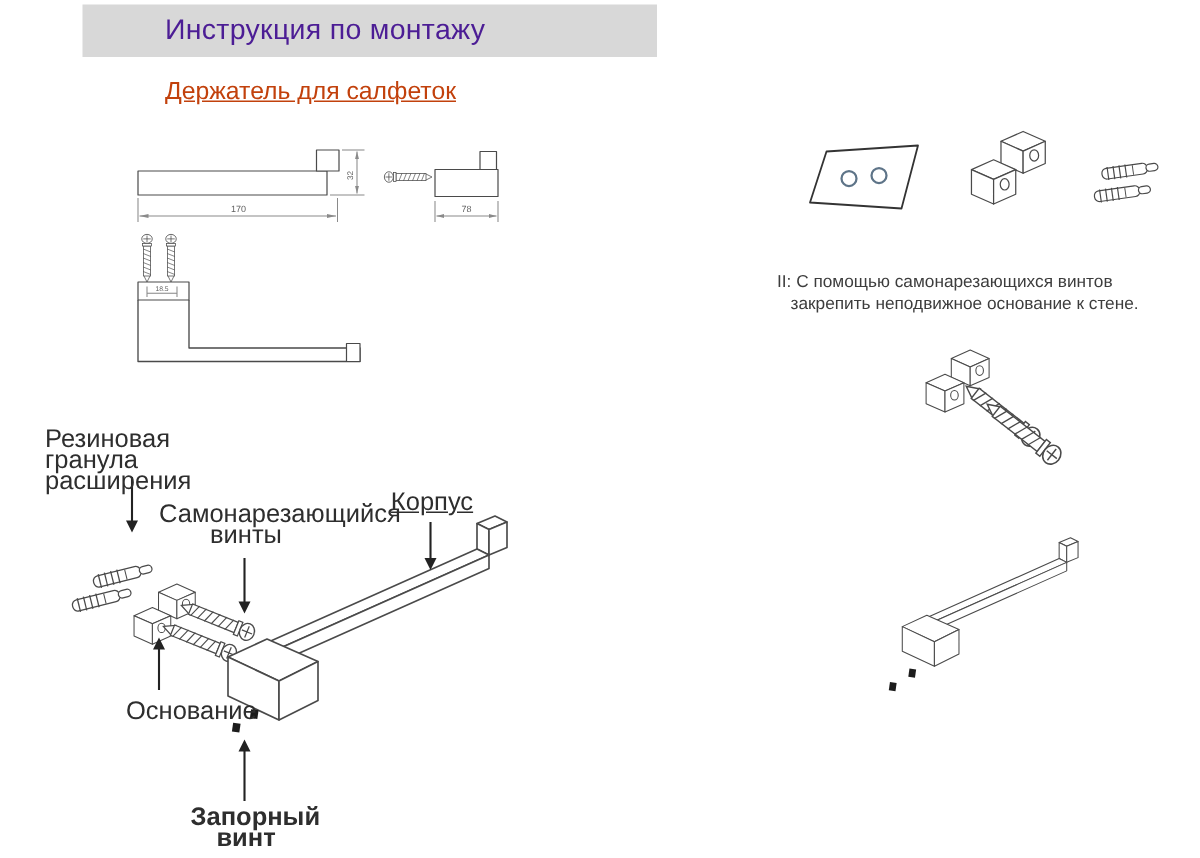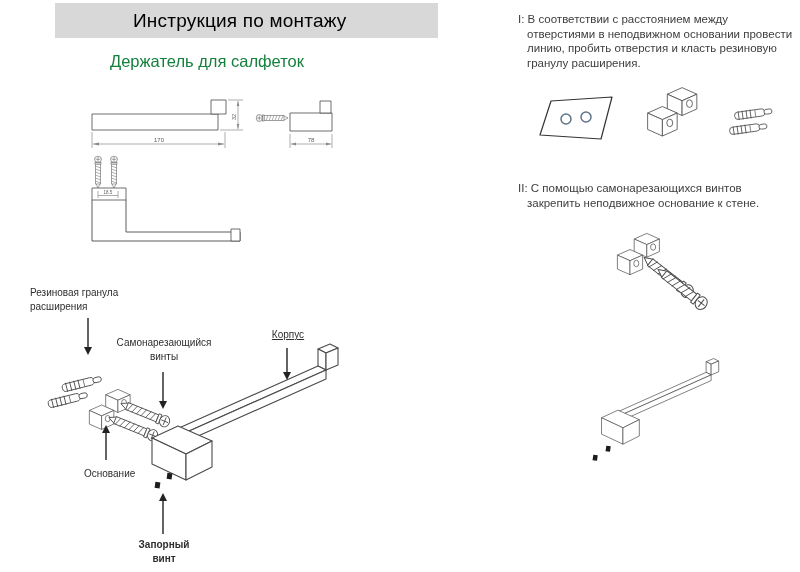--- a/index.html
+++ b/index.html
@@ -3,26 +3,26 @@
 <meta charset="utf-8">
 <style>
   :root{
     --band:#d8d8d8; --ink:#3b3b3b; --line:#4a4a4a; --dim:#6a6a6a; --hole:#5e7488;
   }
   *{box-sizing:border-box;}
   html,body{margin:0;padding:0;}
   body{width:800px;height:572px;background:#ffffff;font-family:"Liberation Sans",sans-serif;color:var(--ink);}
   .page{position:relative;width:800px;height:572px;overflow:hidden;background:#fff;}
   .band{position:absolute;left:55px;top:3px;width:383px;height:35px;background:var(--band);display:flex;align-items:center;}
-  .band .title{padding-left:78px;font-size:19px;color:#000000;letter-spacing:.2px;}
-  .subtitle{position:absolute;left:110px;top:52px;font-size:16.5px;color:#15803d;}
+  .band .title{padding-left:55px;font-size:19px;color:#4c1d95;letter-spacing:.2px;}
+  .subtitle{position:absolute;left:110px;top:52px;font-size:16.5px;color:#c2410c;text-decoration:underline;}
   svg{position:absolute;overflow:visible;}
   .tech-svg{left:0;top:90px;}
   .exploded-svg{left:0;top:280px;}
-  .lbl{position:absolute;font-size:10px;line-height:14px;color:#2e2e2e;}
+  .lbl{position:absolute;font-size:17px;line-height:14px;color:#2e2e2e;}
   .lbl.center{text-align:center;}
   .steps-text{position:absolute;left:518px;width:278px;font-size:11.5px;line-height:14.6px;color:#3d3d3d;}
   .steps-text p{margin:0;padding-left:9px;text-indent:-9px;}
   .dimtxt{font-size:6px;fill:#5f5f5f;font-family:"Liberation Sans",sans-serif;}
   .dimtxt.tiny{font-size:4.5px;}
   .part{fill:#ffffff;stroke:var(--line);stroke-width:1;stroke-linejoin:round;}
   .thin{stroke-width:.8;}
   .dimline{stroke:#8a8a8a;stroke-width:.7;fill:none;}
   .arrow{stroke:#222;stroke-width:1.4;fill:none;}
   .ahead{fill:#222;stroke:none;}
@@ -163,23 +163,20 @@
       <polygon points="159,501 167,501 163,493" class="ahead"></polygon>
     </g>
   </svg>
 
   <div class="lbl" style="left:30px;top:286px;width:114px;">Резиновая гранула расширения</div>
   <div class="lbl center" style="left:106px;top:336px;width:116px;">Самонарезающийся винты</div>
   <div class="lbl center" style="left:259px;top:328px;width:58px;text-decoration:underline;">Корпус</div>
   <div class="lbl" style="left:60px;top:467px;width:80px;margin-left:24px;">Основание</div>
   <div class="lbl center" style="left:127px;top:538px;width:74px;font-weight:bold;">Запорный винт</div>
 
-  <div class="steps-text" style="top:12px;">
-    <p>I: В соответствии с расстоянием между отверстиями в неподвижном основании провести линию, пробить отверстия и класть резиновую гранулу расширения.</p>
-  </div>
   <svg style="left:535px;top:85px;" width="255" height="85" viewBox="0 0 255 85">
     <polygon points="16,16 77,12 66,54 5,50" fill="#fff" stroke="#333" stroke-width="1.2" stroke-linejoin="round"></polygon>
     <circle cx="31" cy="34" r="5" fill="#fff" stroke="#5e7488" stroke-width="1.5"></circle>
     <circle cx="51" cy="32" r="5" fill="#fff" stroke="#5e7488" stroke-width="1.5"></circle>
     <use href="#sym-base" transform="translate(111,1) scale(0.82)"></use>
     <use href="#sym-dowel" transform="translate(198,25) rotate(-8) scale(0.8)"></use>
     <use href="#sym-dowel" transform="translate(193,40) rotate(-8) scale(0.8)"></use>
   </svg>
 
   <div class="steps-text" style="top:181px;">

